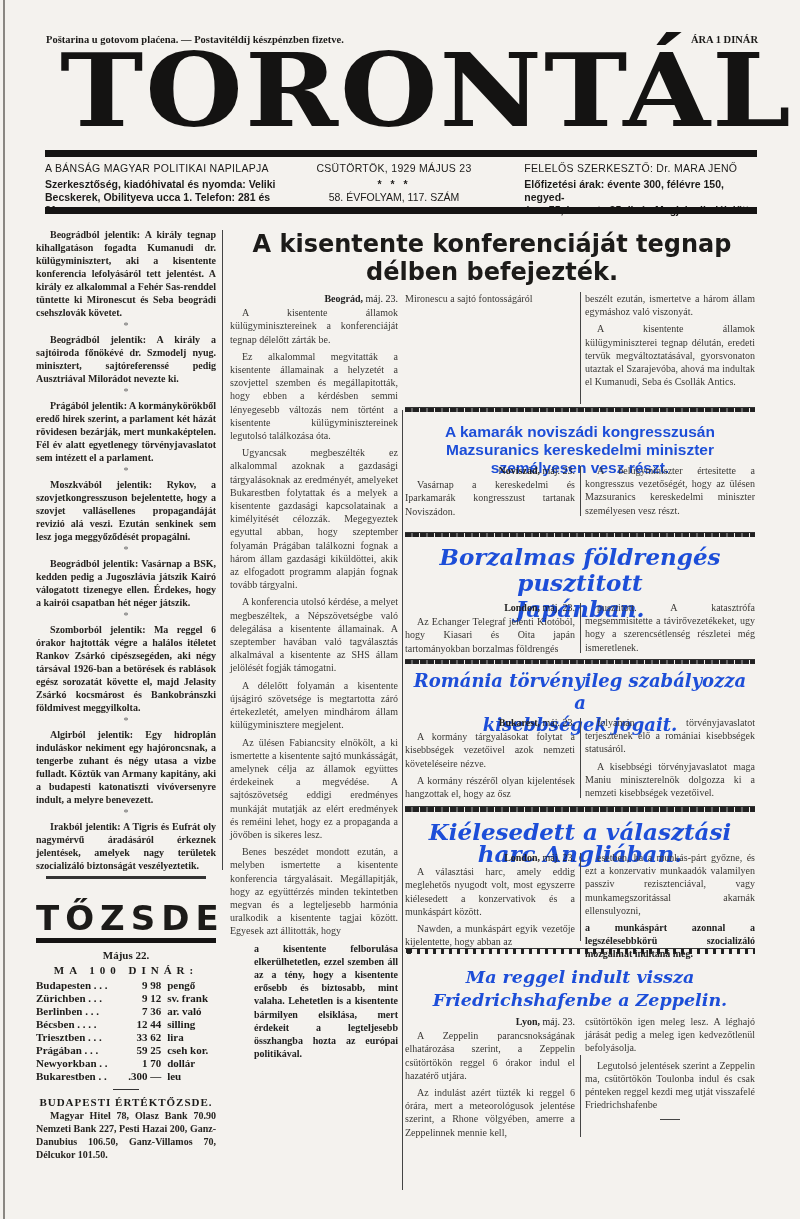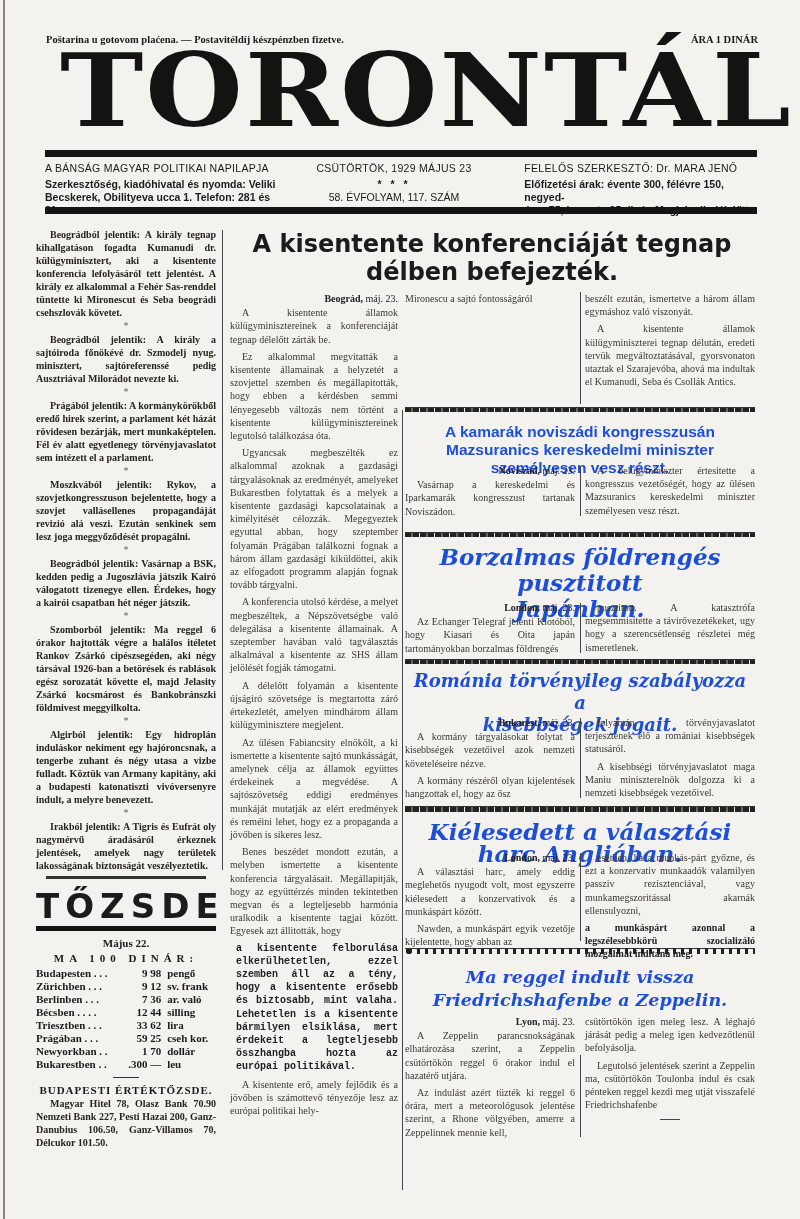--- a/index.html
+++ b/index.html
@@ -24,21 +24,21 @@
   .mast-col.c { text-align:center; }
   .mast-col .h { font-weight:normal; letter-spacing:0.3px; margin-bottom:3px; }
   .mast-col .b { font-weight:bold; }
   .stars { letter-spacing:3px; font-weight:bold; }
 
   
   .col-left { position:absolute; left:36px; top:228px; width:180px; font-size:10px; line-height:13px; text-align:justify; }
   .col-left p { margin:0 0 1px 0; text-indent:14px; font-weight:bold; color:#262421; }
   .col-left .star { text-align:center; font-size:10px; line-height:10px; color:#666; margin:2px 0; }
   .vrule { position:absolute; width:1px; background:#444; }
-  .tozsde-title { font-family:"DejaVu Sans", sans-serif; font-weight:900; font-size:34px; letter-spacing:6px; text-align:center; margin-top:8px; line-height:38px; }
+  .tozsde-title { font-family:"DejaVu Sans", sans-serif; font-weight:900; font-size:34px; letter-spacing:6px; text-align:center; margin-top:20px; line-height:38px; }
   .tozsde-bar { height:5px; background:#151413; margin:1px 0 6px 0; }
   .tz-date { text-align:center; font-weight:bold; font-size:11px; }
   .tz-sub { text-align:center; font-weight:bold; font-size:11px; letter-spacing:5px; margin:2px 0; }
   .rates { width:100%; border-collapse:collapse; font-size:11px; font-weight:bold; }
   .rates td { padding:0; line-height:13px; }
   .rates td.n { text-align:right; padding-right:6px; }
   .shortrule { width:26px; height:1px; background:#333; margin:6px auto; }
   .bud-title { text-align:center; font-weight:bold; font-size:11px; letter-spacing:1px; }
 
   
@@ -96,21 +96,21 @@
     <p>Prágából jelentik: A kormánykörökből eredő hirek szerint, a parlament két házát rövidesen bezárják, mert munkaképtelen. Fél év alatt egyetlenegy törvényjavaslatot sem intézett el a parlament.</p>
     <div class="star">*</div>
     <p>Moszkvából jelentik: Rykov, a szovjetkongresszuson bejelentette, hogy a szovjet vallásellenes propagandáját revizió alá veszi. Ezután senkinek sem lesz joga meggyőződését propagálni.</p>
     <div class="star">*</div>
     <p>Beográdból jelentik: Vasárnap a BSK, kedden pedig a Jugoszlávia játszik Kairó válogatott tizenegye ellen. Érdekes, hogy a kairói csapatban hét néger játszik.</p>
     <div class="star">*</div>
     <p>Szomborból jelentik: Ma reggel 6 órakor hajtották végre a halálos itéletet Rankov Zsárkó cipészsegéden, aki négy társával 1926-ban a betörések és rablások egész sorozatát követte el, majd Jelasity Zsárkó kocsmárost és Bankobránszki földmivest meggyilkolta.</p>
     <div class="star">*</div>
     <p>Algirból jelentik: Egy hidroplán induláskor nekiment egy hajóroncsnak, a tengerbe zuhant és négy utasa a vizbe fulladt. Köztük van Armany kapitány, aki a budapesti katonatiszti vivóversenyre indult, a melyre benevezett.</p>
     <div class="star">*</div>
-    <p>Irakból jelentik: A Tigris és Eufrát oly nagymérvű áradásáról érkeznek jelentések, amelyek nagy területek lakosságának biztonságát veszélyeztetik.</p>
+    <p>Irakból jelentik: A Tigris és Eufrát oly nagymérvű áradásáról érkeznek jelentések, amelyek nagy területek szocializáló biztonságát veszélyeztetik.</p>
     <div style="height:3px;background:#333;margin:4px 10px;"></div>
 
     <div class="tozsde-title">TŐZSDE</div>
     <div class="tozsde-bar"></div>
     <div class="tz-date">Május 22.</div>
     <div class="tz-sub">MA 100 DINÁR:</div>
     <table class="rates">
       <tbody>
         <tr>
             <td>Budapesten . . .</td>
@@ -167,22 +167,21 @@
 
   <div class="art" style="left:230px;top:292px;width:168px;">
     <p class="dl"><b>Beográd,</b> <span>máj. 23.</span></p>
     <p>A kisentente államok külügyminisztereinek a konferenciáját tegnap délelőtt zárták be.</p>
     <p>Ez alkalommal megvitatták a kisentente államainak a helyzetét a szovjettel szemben és megállapitották, hogy ebben a kérdésben semmi lényegesebb változás nem történt a kisentente külügyminisztereinek legutolsó találkozása óta.</p>
     <p>Ugyancsak megbeszélték ez alkalommal azoknak a gazdasági tárgyalásoknak az eredményét, amelyeket Bukarestben folytattak és a melyek a kisentente gazdasági kapcsolatainak a kimélyitését célozzák. Megegyeztek egyuttal abban, hogy szeptember folyamán Prágában találkozni fognak a három állam gazdasági kiküldöttei, akik az elfogadott programm alapján fognak tovább tárgyalni.</p>
     <p>A konferencia utolsó kérdése, a melyet megbeszéltek, a Népszövetségbe való delegálása a kisentente államainak. A szeptember havában való tagválasztás alkalmával a kisentente az SHS állam jelölését fogják támogatni.</p>
     <p>A délelőtt folyamán a kisentente újságiró szövetsége is megtartotta záró értekezletét, amelyen mindhárom állam külügyminisztere megjelent.</p>
     <p>Az ülésen Fabiancsity elnökölt, a ki ismertette a kisentente sajtó munkásságát, amelynek célja az államok együttes érdekeinek a megvédése. A sajtószövetség eddigi eredményes munkáját mutatják az elért eredmények és reméini lehet, hogy ez a propaganda a jövőben is sikeres lesz.</p>
     <p>Benes beszédet mondott ezután, a melyben ismertette a kisentente konferencia tárgyalásait. Megállapitják, hogy az együttérzés minden tekintetben megvan és a legteljesebb harmónia uralkodik a kisentente tagjai között. Egyesek azt állitották, hogy</p>
-    <p class="strong" style="text-indent:0;margin-left:6px;font-family:Liberation Mono, monospace;">a kisentente felborulása elkerülhetetlen, ezzel szemben áll az a tény, hogy a kisentente erősebb és biztosabb, mint valaha. Lehetetlen is a kisentente bármilyen elsiklása, mert érdekeit a legteljesebb összhangba hozta az európai politikával.</p>
-    <p>A kisentente erő, amely fejlődik és a jövőben is számottevő tényezője lesz az európai politikai hely-</p>
+    <p class="strong" style="text-indent:0;margin-left:24px;">a kisentente felborulása elkerülhetetlen, ezzel szemben áll az a tény, hogy a kisentente erősebb és biztosabb, mint valaha. Lehetetlen is a kisentente bármilyen elsiklása, mert érdekeit a legteljesebb összhangba hozta az európai politikával.</p>
   </div>
   <div class="vrule" style="left:402px;top:410px;height:780px;"></div>
 
   <div class="art cont" style="left:405px;top:292px;width:170px;">
     <p>Mironescu a sajtó fontosságáról</p>
   </div>
   <div class="vrule" style="left:580px;top:292px;height:112px;"></div>
   <div class="art cont" style="left:585px;top:292px;width:170px;">
     <p>beszélt ezután, ismertetve a három állam egymáshoz való viszonyát.</p>
     <p>A kisentente államok külügyminiszterei tegnap délután, eredeti tervük megváltoztatásával, gyorsvonaton utaztak el Szarajevóba, ahová ma indultak el Kumanudi, Seba és Csollák Antics.</p>

